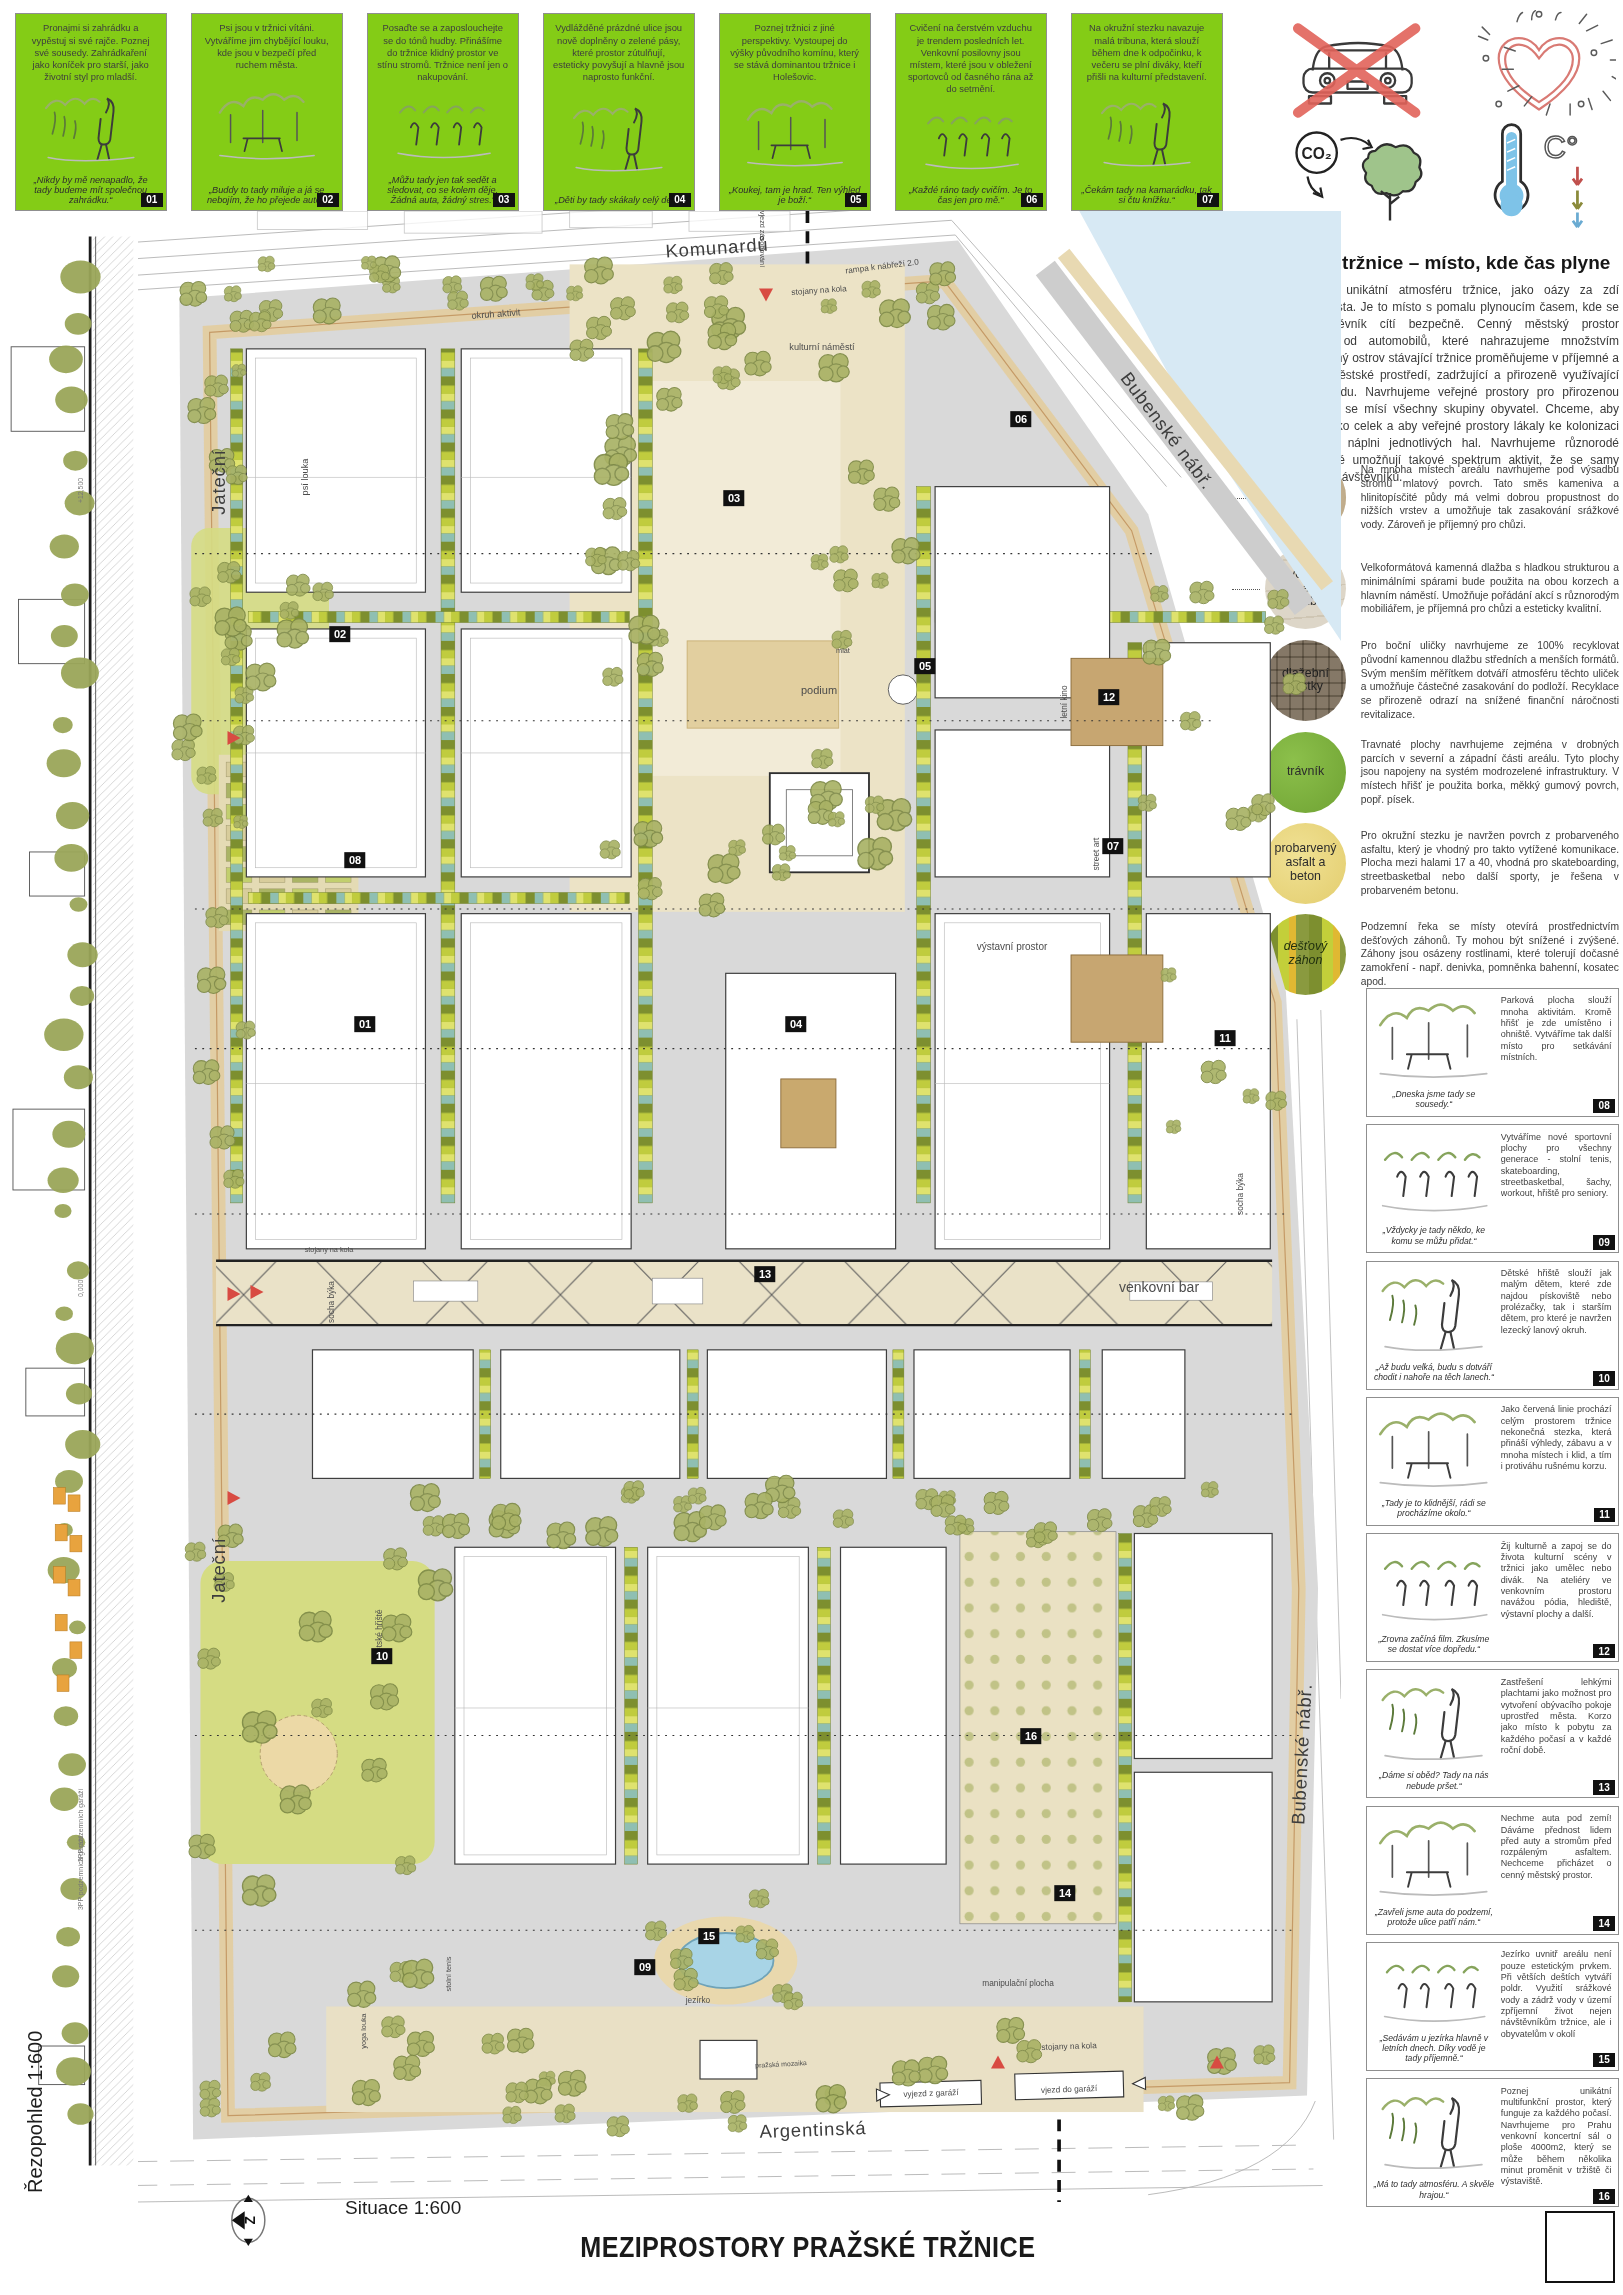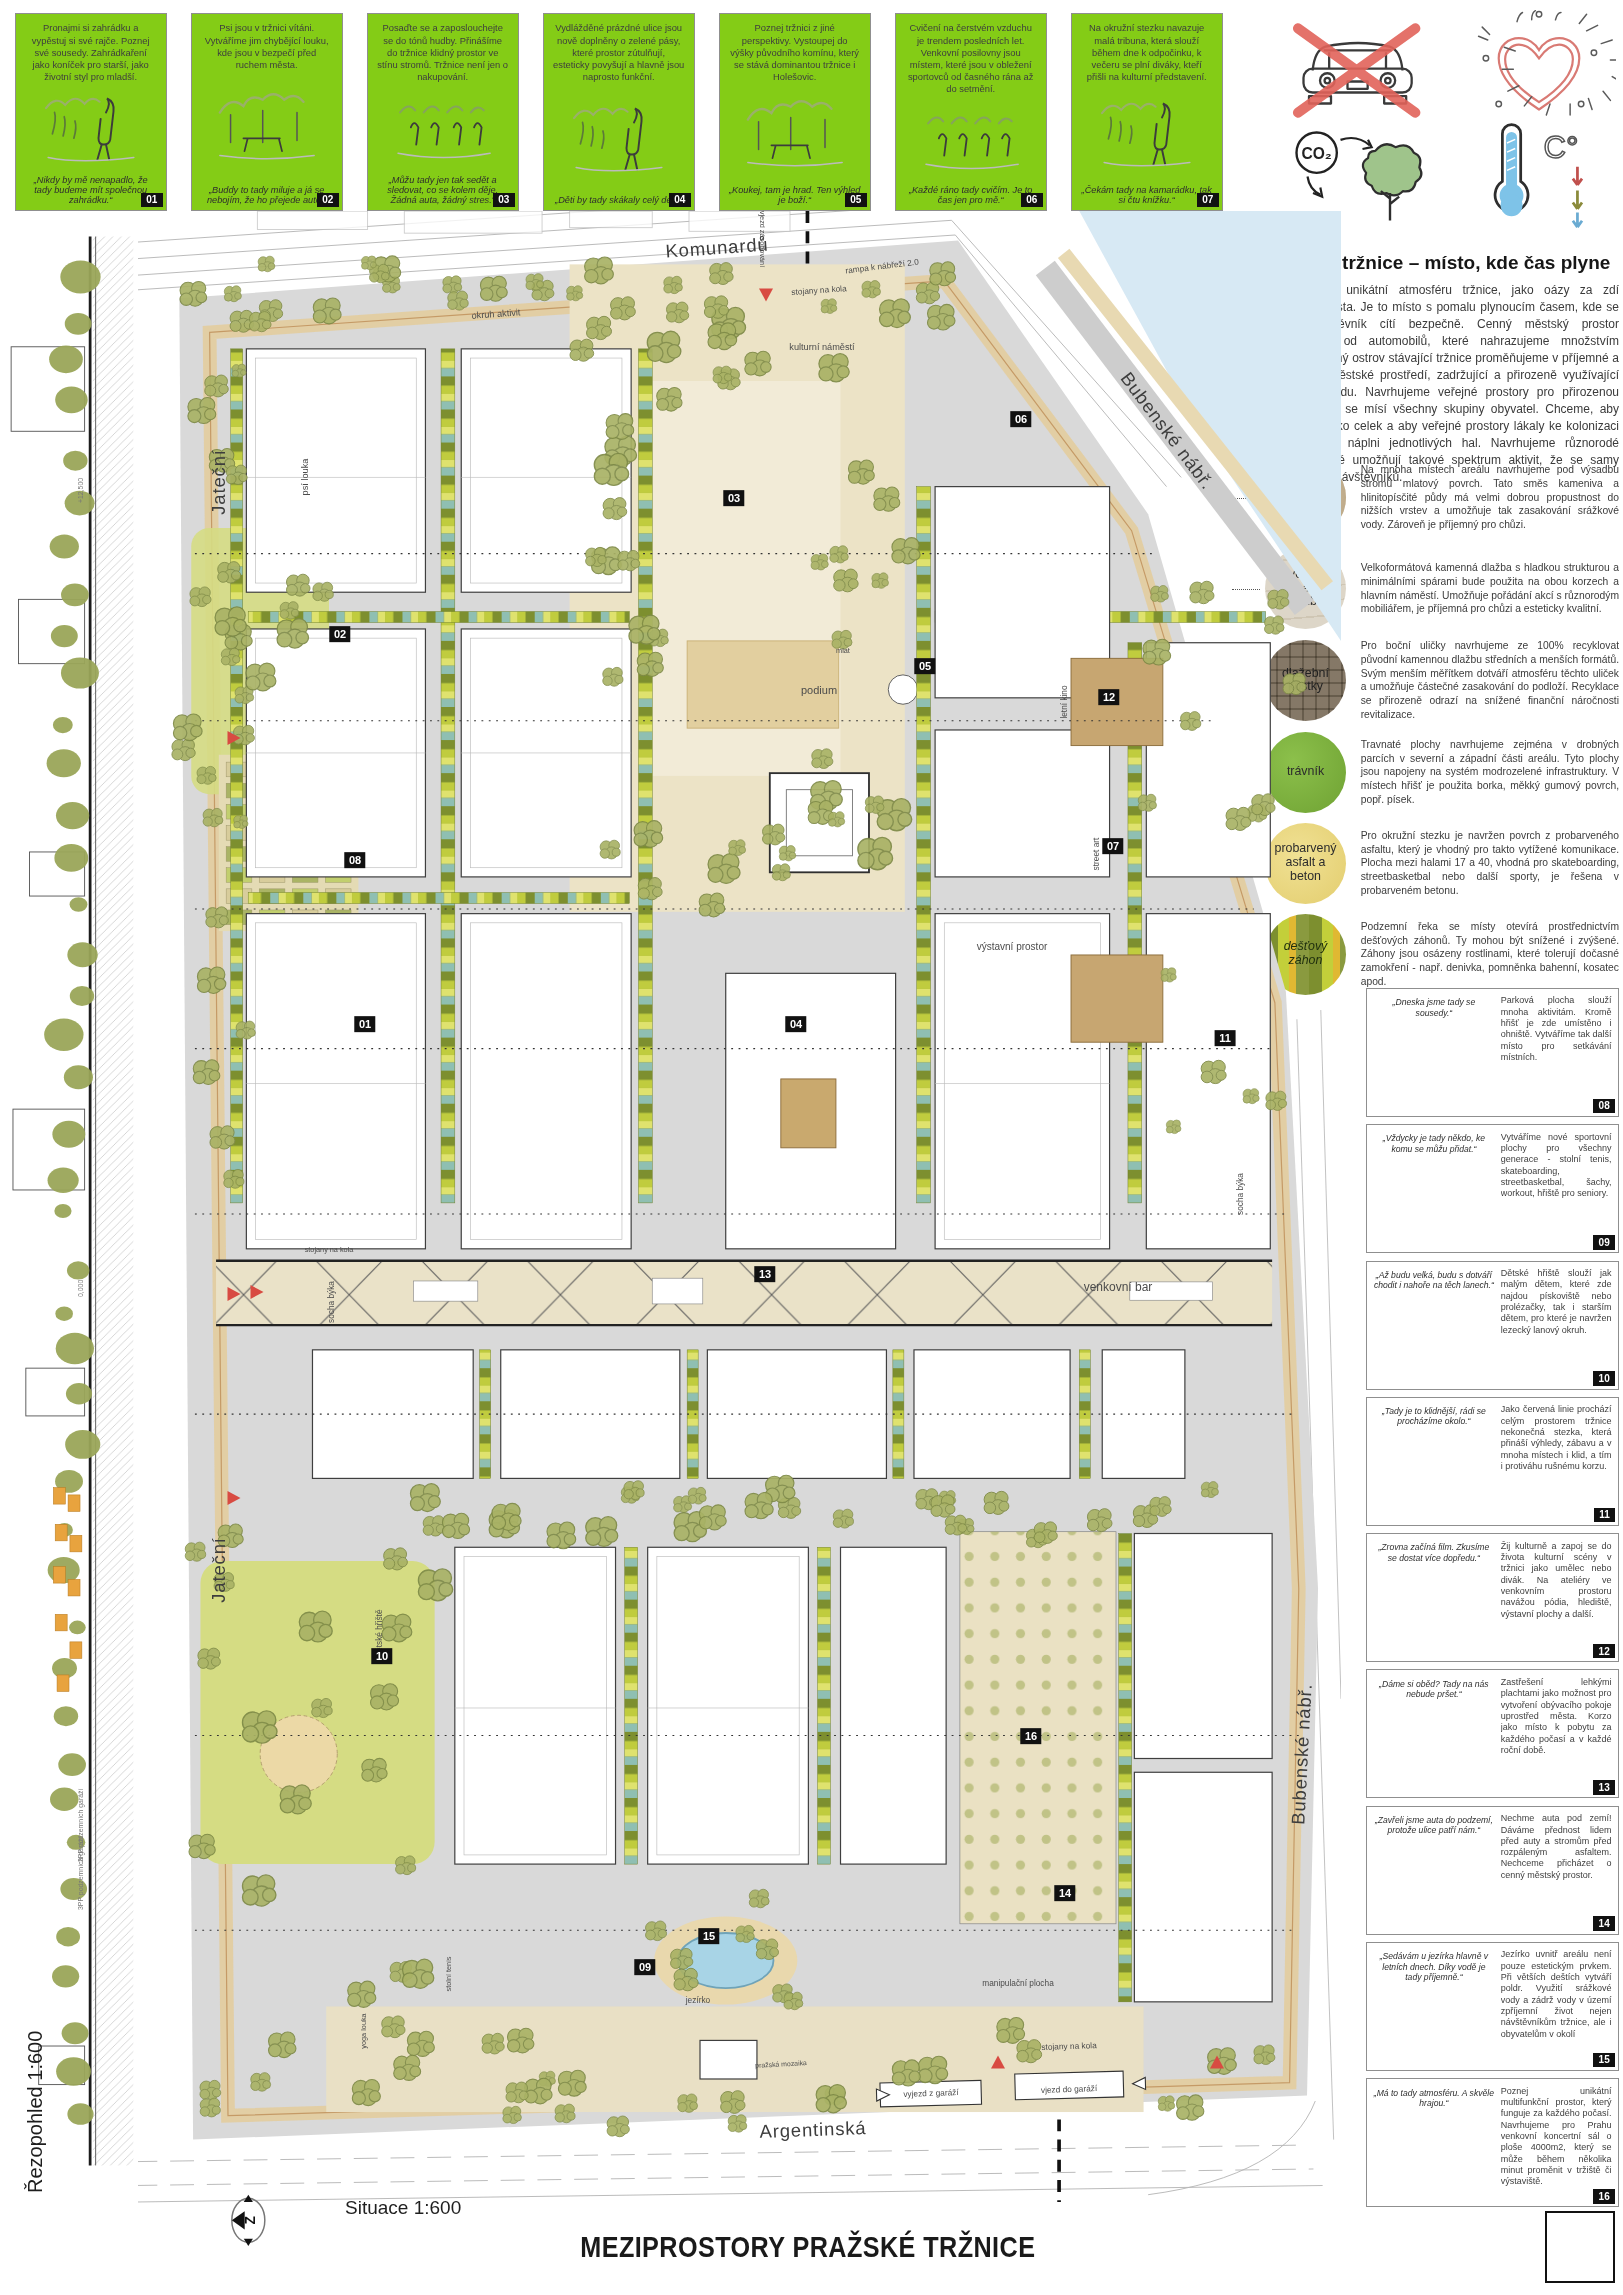--- a/index.html
+++ b/index.html
@@ -42,21 +42,21 @@
   .sw-travnik{background:radial-gradient(circle at 35% 35%,#8cc04b,#6fa233);}
   .sw-asfalt{background:radial-gradient(circle at 40% 40%,#f0e194,#e3cd6e);}
   .sw-zahon{background:repeating-linear-gradient(90deg,#7d8f2f 0 13px,#c3cf3a 13px 24px,
             #e0b832 24px 31px,#8a9a3f 31px 44px);color:#20300e;font-style:italic;}
 
   
   #stories{position:absolute;left:1366px;top:988px;width:253px;display:flex;
            flex-direction:column;gap:7.3px;}
   .scard{height:129px;border:0.9px solid #8f8f8f;background:#fff;position:relative;
          padding:6.4px;box-sizing:border-box;display:flex;gap:6.4px;}
-  .sc-left{width:121px;flex:none;display:flex;flex-direction:row;}
+  .sc-left{width:121px;flex:none;display:flex;flex-direction:column;}
   .sc-left svg{flex:1;width:100%;min-height:0;}
   .sc-quote{margin:1.8px 0 0;font-size:8.6px;font-style:italic;text-align:center;color:#2e2e2e;line-height:1.2;}
   .sc-text{flex:1;font-size:9px;line-height:1.26;color:#3e3e3e;text-align:justify;overflow:hidden;}
   #stamp-box{position:absolute;left:1545px;top:2211px;width:66px;height:68px;border:2.8px solid #111;background:#fff;}
 
   
   #elevation{position:absolute;left:0;top:209px;width:138px;height:1995px;}
   #elev-label{position:absolute;left:24px;top:1984px;transform:rotate(-90deg);
               transform-origin:0 0;font-size:20px;color:#1d1d1d;white-space:nowrap;}
   .elev-mark{position:absolute;left:77px;transform:rotate(-90deg);transform-origin:0 0;
@@ -912,21 +912,21 @@
       <span class="mlabel area" style="left: 684px; top: 136px; transform: translate(-50%, -50%) rotate(0deg);">kulturní náměstí</span>
       <span class="mlabel area" style="left: 705px; top: 439px; font-size: 7.3px; transform: translate(-50%, -50%) rotate(0deg);">mlat</span>
       <span class="mlabel area" style="left: 681px; top: 479px; font-size: 11px; transform: translate(-50%, -50%) rotate(0deg);">podium</span>
       <span class="mlabel area" style="left: 167px; top: 266px; transform: translate(-50%, -50%) rotate(-90deg);">psí louka</span>
       <span class="mlabel area" style="left: 681px; top: 79px; font-size: 8.3px; transform: translate(-50%, -50%) rotate(-4deg);">stojany na kola</span>
       <span class="mlabel area" style="left: 744px; top: 55px; font-size: 8.3px; transform: translate(-50%, -50%) rotate(-7deg);">rampa k nábřeží 2.0</span>
       <span class="mlabel area" style="left: 624px; top: 27.5px; font-size: 7.3px; transform: translate(-50%, -50%) rotate(90deg);">vjezd zásobování</span>
       <span class="mlabel area" style="left: 874px; top: 735px; font-size: 10px; transform: translate(-50%, -50%) rotate(0deg);">výstavní prostor</span>
       <span class="mlabel area" style="left: 926px; top: 491px; font-size: 8.3px; transform: translate(-50%, -50%) rotate(-90deg);">letní kino</span>
       <span class="mlabel area" style="left: 958px; top: 643px; font-size: 8.3px; transform: translate(-50%, -50%) rotate(-90deg);">street art</span>
-      <span class="mlabel area" style="left: 980px; top: 1076px; font-size: 12px; transform: translate(-50%, -50%) rotate(0deg);">venkovní bar</span>
+      <span class="mlabel area" style="left: 1021px; top: 1076px; font-size: 14px; transform: translate(-50%, -50%) rotate(0deg);">venkovní bar</span>
       <span class="mlabel area" style="left: 193px; top: 1091px; font-size: 8.3px; transform: translate(-50%, -50%) rotate(-90deg);">socha býka</span>
       <span class="mlabel area" style="left: 1102px; top: 983px; font-size: 8.3px; transform: translate(-50%, -50%) rotate(-90deg);">socha býka</span>
       <span class="mlabel area" style="left: 191px; top: 1038px; font-size: 7.3px; transform: translate(-50%, -50%) rotate(0deg);">stojany na kola</span>
       <span class="mlabel area" style="left: 241px; top: 1422px; font-size: 8.3px; transform: translate(-50%, -50%) rotate(-90deg);">dětské hřiště</span>
       <span class="mlabel area" style="left: 560px; top: 1789px; font-size: 8.3px; transform: translate(-50%, -50%) rotate(0deg);">jezírko</span>
       <span class="mlabel area" style="left: 310px; top: 1763px; font-size: 7.3px; transform: translate(-50%, -50%) rotate(-90deg);">stolní tenis</span>
       <span class="mlabel area" style="left: 225px; top: 1820px; font-size: 7.3px; transform: translate(-50%, -50%) rotate(-90deg);">yoga louka</span>
       <span class="mlabel area" style="left: 880px; top: 1772px; font-size: 8.3px; transform: translate(-50%, -50%) rotate(0deg);">manipulační plocha</span>
       <span class="mlabel area" style="left: 931px; top: 1835px; font-size: 8.3px; transform: translate(-50%, -50%) rotate(-2deg);">stojany na kola</span>
       <span class="mlabel area" style="left: 643px; top: 1853px; font-size: 6.9px; transform: translate(-50%, -50%) rotate(-3deg);">pražská mozaika</span>

